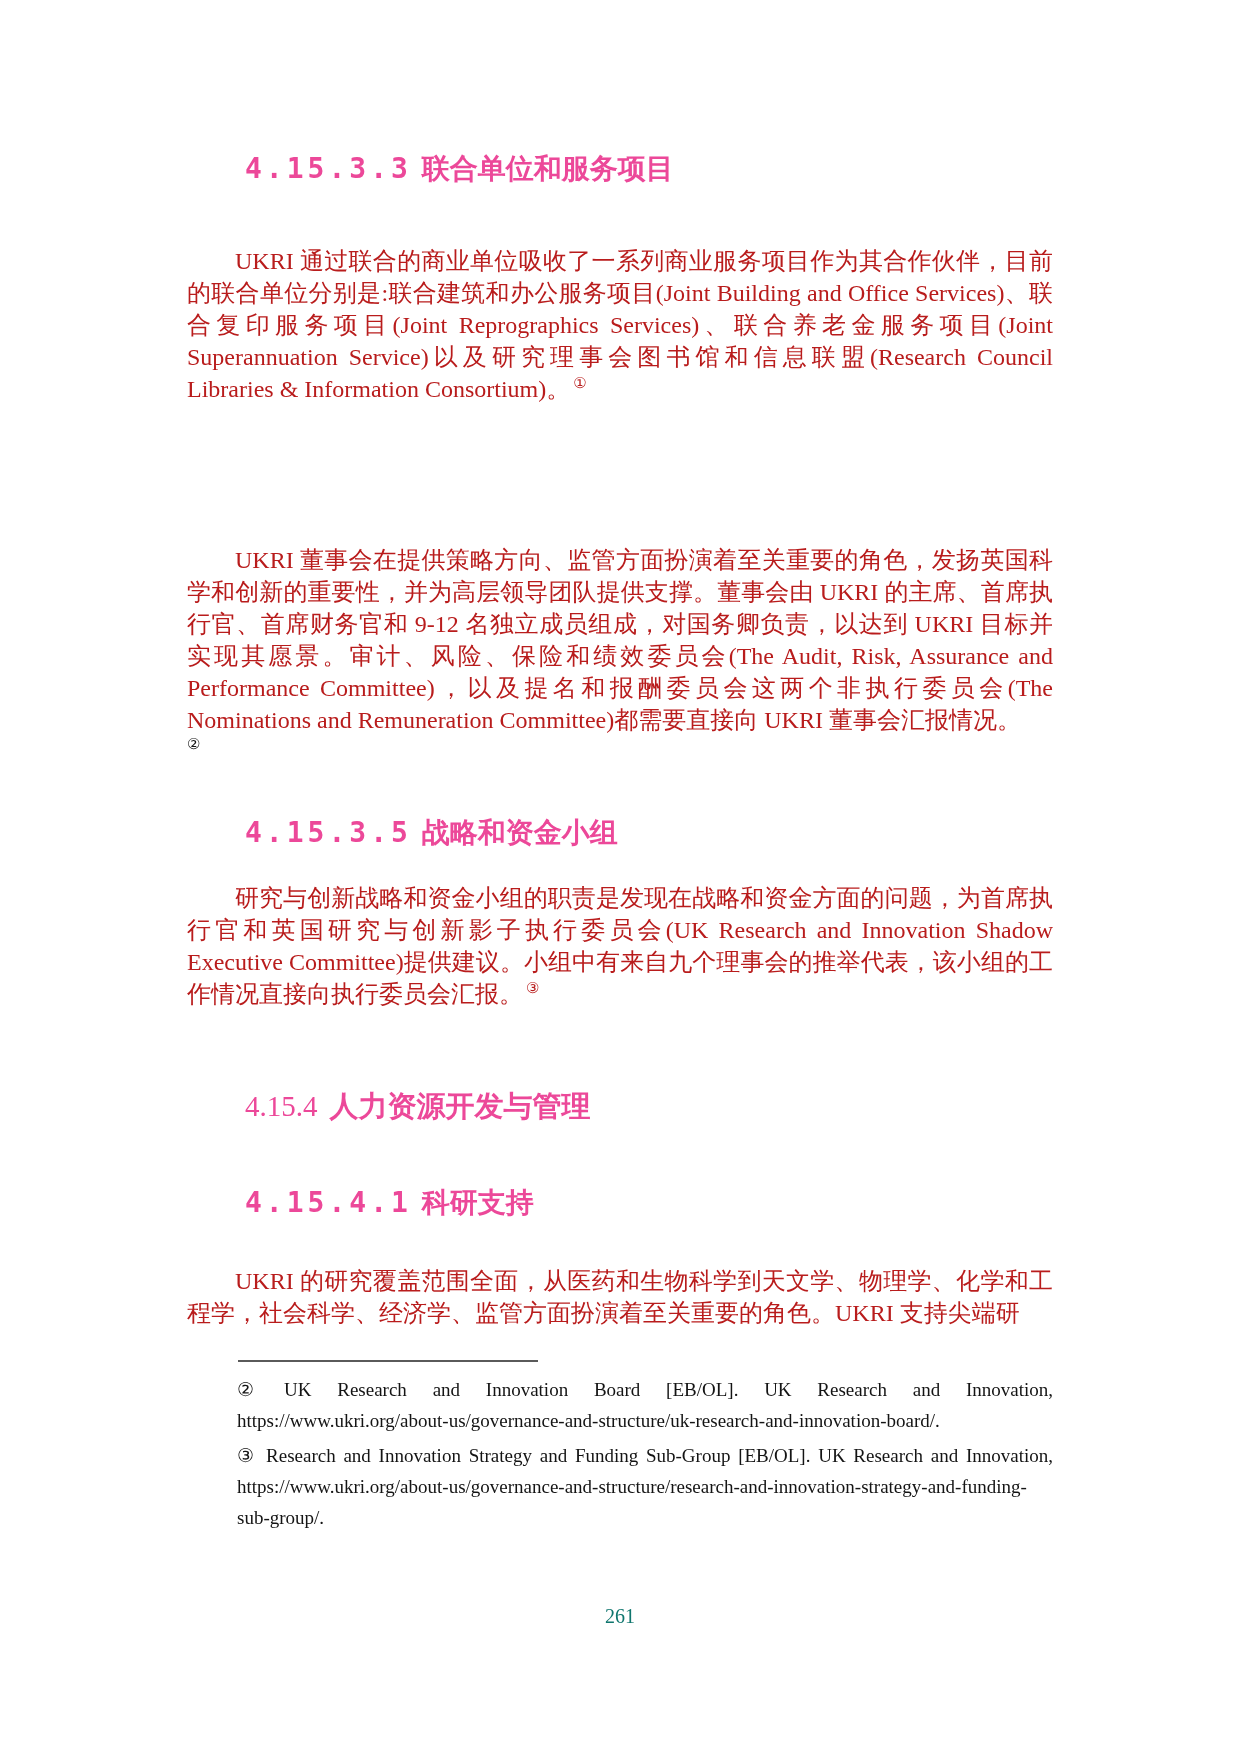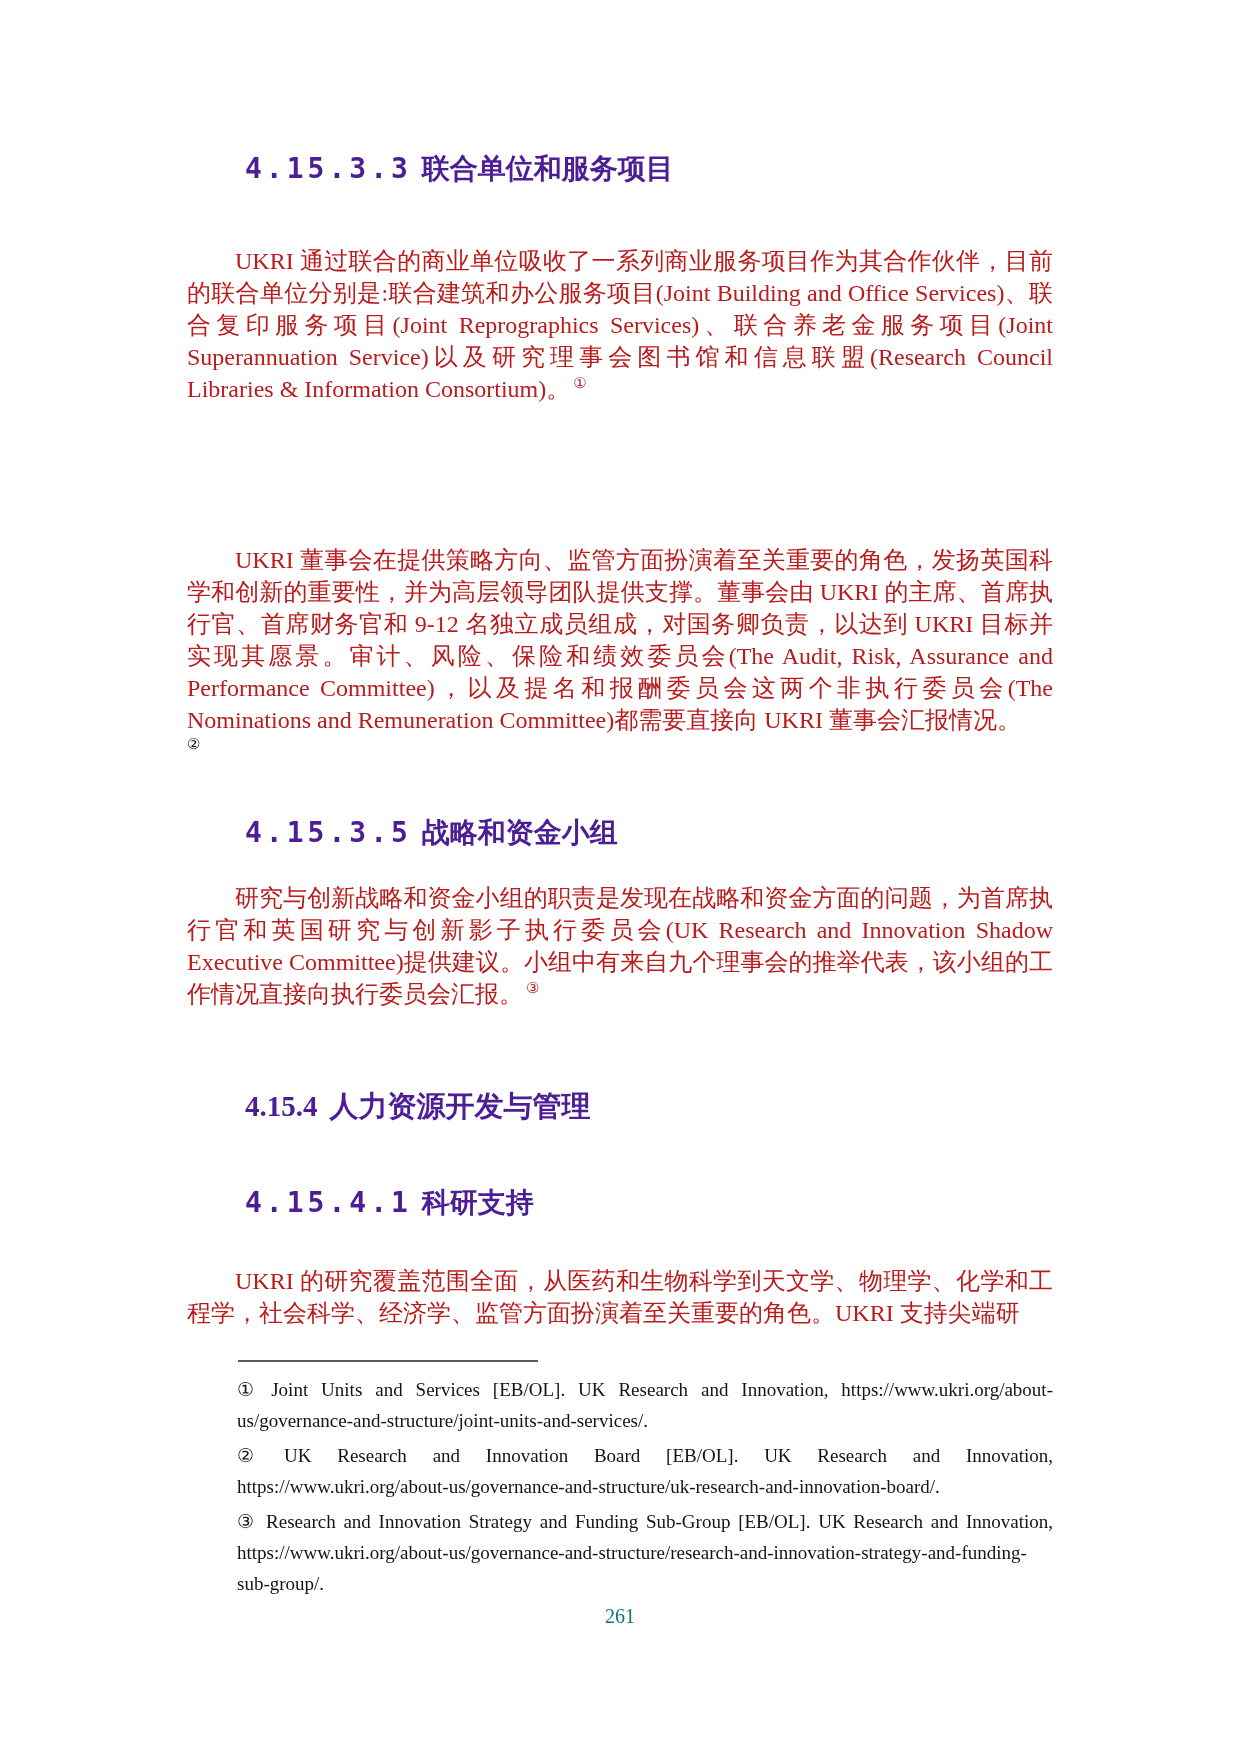--- a/index.html
+++ b/index.html
@@ -14,34 +14,34 @@
     overflow: hidden;
   }
   .heading {
     position: absolute;
     left: 245px;
     font-family: "Liberation Sans", sans-serif;
     font-weight: bold;
     font-size: 28px;
     line-height: 34px;
     white-space: nowrap;
-    color: #4c1d95;
+    color: #ec4899;
   }
   .heading .hnum {
     letter-spacing: 4px;
     margin-right: 10px;
     font-family: "DejaVu Sans Mono", monospace;
     font-weight: bold;
   }
   .heading.level3 { font-size: 29px; }
   .heading.level3 .hnum {
     letter-spacing: 0;
     margin-right: 12px;
     font-family: "Liberation Serif", serif;
-    font-weight: bold;
+    font-weight: normal;
   }
   .para {
     position: absolute;
     left: 187px;
     width: 866px;
     font-size: 24px;
     line-height: 32px;
     text-align: justify;
     text-indent: 48px;
     color: #b91c1c;
@@ -125,23 +125,20 @@
   </div>
 
   <div class="para" style="top:1265px">
     <span>UKRI 的研究覆盖范围全面，从医药和生物科学到天文学、物理学、化学和工程学，社会科学、经济学、监管方面扮演着至关重要的角色。UKRI 支持尖端研</span>
   </div>
 
   <div class="fn-sep"></div>
 
   <div class="footnotes">
     <div class="footnote">
-      <span class="fn-marker">①</span><span>Joint Units and Services [EB/OL]. UK Research and Innovation, https://www.ukri.org/about-us/governance-and-structure/joint-units-and-services/.</span>
-    </div>
-    <div class="footnote">
       <span class="fn-marker">②</span><span>UK Research and Innovation Board [EB/OL]. UK Research and Innovation, https://www.ukri.org/about-us/governance-and-structure/uk-research-and-innovation-board/.</span>
     </div>
     <div class="footnote">
       <span class="fn-marker">③</span><span>Research and Innovation Strategy and Funding Sub-Group [EB/OL]. UK Research and Innovation, https://www.ukri.org/about-us/governance-and-structure/research-and-innovation-strategy-and-funding-sub-group/.</span>
     </div>
   </div>
 
   <div class="page-number">261</div>
 
 </div>

